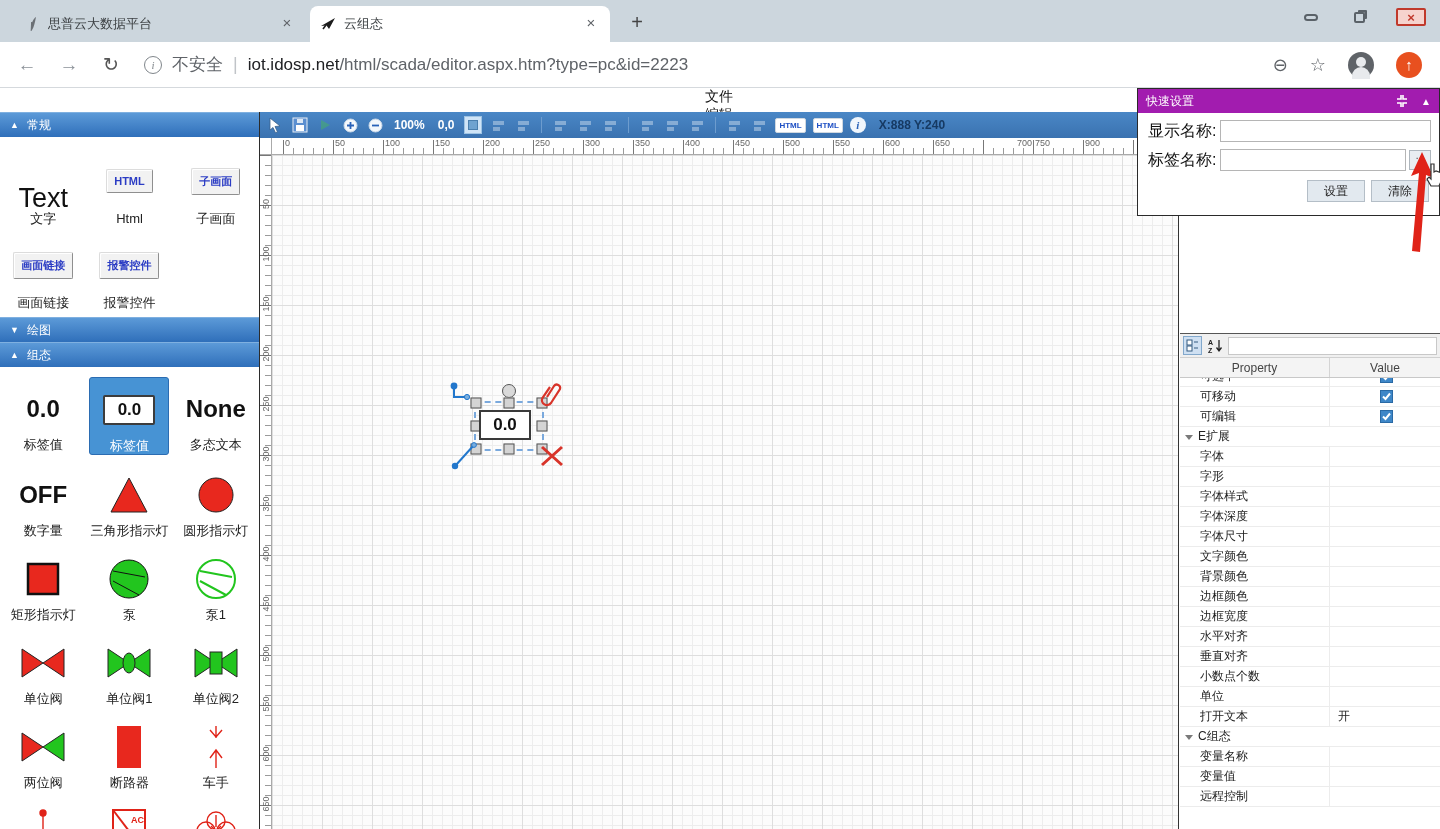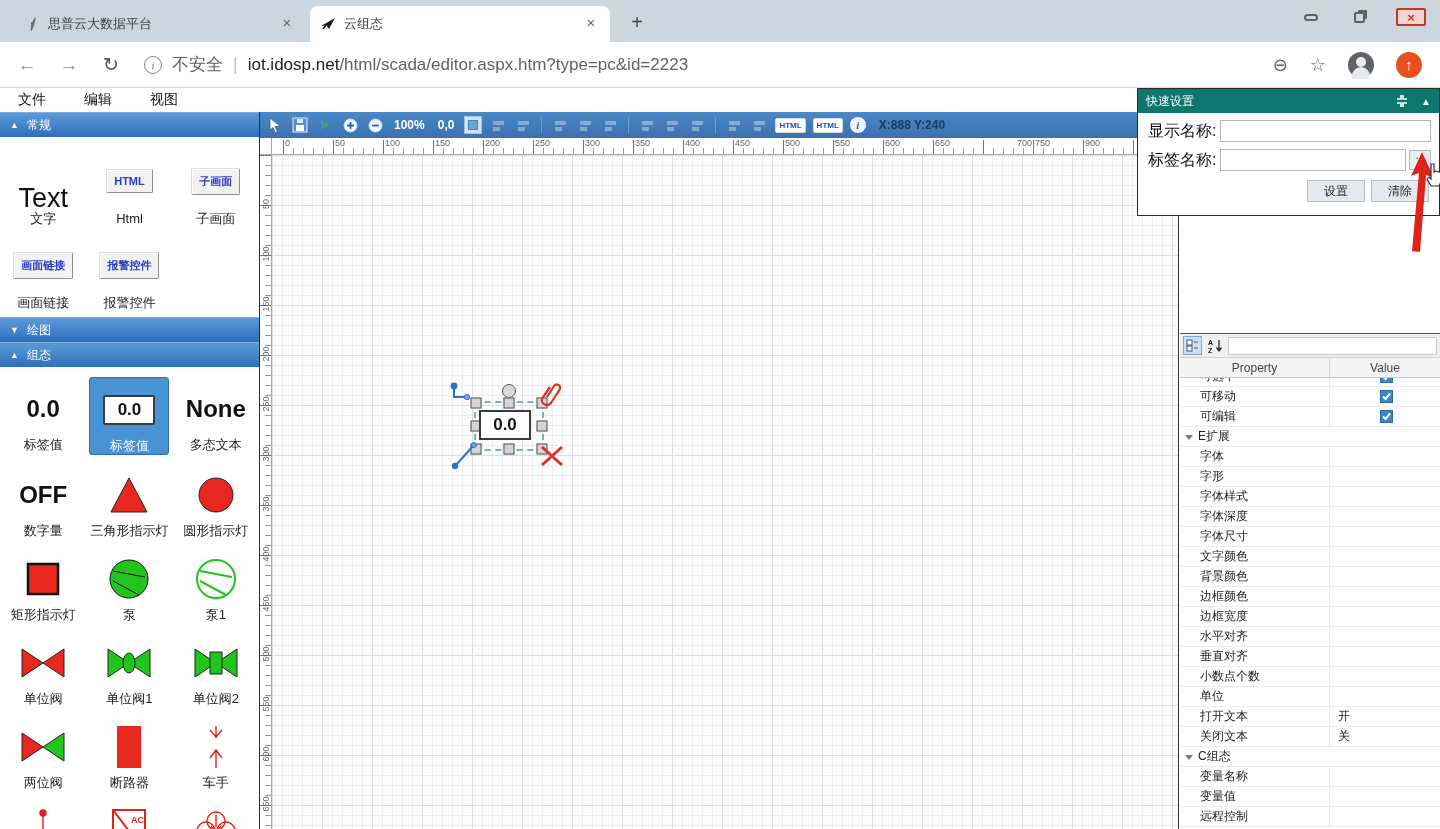--- a/index.html
+++ b/index.html
@@ -32,21 +32,21 @@
   .url-host { color:#202124; }
   .url-path { color:#5f6368; }
   .addr-right { display:flex; align-items:center; gap:22px; margin-right:18px; }
   .ar-ic { font-size:18px; color:#5f6368; }
   .avatar { width:26px; height:26px; border-radius:50%; background:#5f6368; position:relative; }
   .avatar::before { content:""; position:absolute; left:8px; top:5px; width:10px; height:10px; border-radius:50%; background:#e8eaed; }
   .avatar::after { content:""; position:absolute; left:4px; top:15px; width:18px; height:12px; border-radius:9px 9px 0 0; background:#e8eaed; }
   .brave { width:26px; height:26px; border-radius:50%; background:#e8501f; color:#fff; font-weight:bold; text-align:center; line-height:26px; font-size:15px; }
 
   
-  .menubar { position:absolute; left:0; top:88px; width:1440px; height:24px; background:#fff; display:flex; align-items:center; }
+  .menubar { position:absolute; left:0; top:88px; width:1440px; height:24px; background:#fff; display:flex; align-items:center;flex-direction:column; }
   .menu-item { font-size:14px; color:#111; margin-left:18px; margin-right:20px; }
 
   
   .sidebar { position:absolute; left:0; top:112px; width:260px; height:717px; background:#fff; border-right:1px solid #2b2b2b; overflow:hidden; }
   .sec-head { height:25px; background:linear-gradient(#5c9ad8,#2f6fba); color:#fff; display:flex; align-items:center; font-size:12px; border-top:1px solid #7fb0e0; }
   .sec-head .tri { font-size:9px; margin:0 8px 0 10px; }
   .pal-grid { display:grid; grid-template-columns:repeat(3,1fr); justify-items:center; }
   .gen-grid { padding:10px 0 6px 0; row-gap:4px; }
   .pal-item { display:flex; flex-direction:column; align-items:center; justify-content:flex-start; width:80px; padding-top:8px; border-radius:3px; }
   .pal-item .pi-icon { height:48px; display:flex; align-items:center; justify-content:center; }
@@ -98,21 +98,21 @@
   .handle { position:absolute; width:11px; height:11px; background:#d4d4d4; border:1px solid #555; transform:translate(-50%,-50%); }
   .rot-handle { position:absolute; left:50%; top:-19px; width:14px; height:14px; border-radius:50%; background:#d9d9d9; border:1px solid #555; transform:translateX(-50%); }
   .widget-val { position:absolute; left:207px; top:255px; width:52px; height:30px; background:#fff; border:2px solid #3a3a3a; display:flex; align-items:center; justify-content:center; font-size:17px; font-weight:bold; color:#111; }
   .gl { position:absolute; }
 
   
   .right-col { position:absolute; left:1178px; top:112px; width:262px; height:717px; background:#fff; border-left:1px solid #333; }
 
   
   .qs-panel { position:absolute; left:1137px; top:88px; width:303px; height:128px; background:#fff; border:1px solid #2a2a2a; z-index:5; }
-  .qs-title { height:24px; background:#0f766e; color:#fff; display:flex; align-items:center; padding:0 8px; font-size:12px; }
+  .qs-title { height:24px; background:#a21caf; color:#fff; display:flex; align-items:center; padding:0 8px; font-size:12px; }
   .qs-title .qs-name { flex:1; }
   .qs-ticons { display:flex; align-items:center; gap:12px; }
   .qs-row { display:flex; align-items:center; margin:7px 8px 0 10px; }
   .qs-label { width:72px; font-size:16px; color:#111; }
   .qs-input { height:22px; border:1px solid #b5b5b5; background:#fff; flex:1; }
   .qs-more { width:22px; height:20px; margin-left:3px; background:#e9edf1; border:1px solid #aeb6bd; font-size:10px; line-height:10px; text-align:center; color:#333; }
   .qs-btnrow { display:flex; justify-content:flex-end; gap:6px; margin:9px 10px 0 0; }
   .qs-btn { width:58px; height:22px; background:#e2e9ef; border:1px solid #b4bec7; font-size:12px; color:#222; text-align:center; line-height:20px; }
 
   .red-arrow { position:absolute; left:1398px; top:152px; width:40px; height:100px; z-index:9; }
@@ -711,24 +711,20 @@
           <span class="pg-val"></span>
         </div>
         <div class="pg-row">
           <span class="pg-name">单位</span>
           <span class="pg-val"></span>
         </div>
         <div class="pg-row">
           <span class="pg-name">打开文本</span>
           <span class="pg-val">开</span>
         </div>
-        <div class="pg-row">
-          <span class="pg-name">关闭文本</span>
-          <span class="pg-val">关</span>
-        </div>
         <div class="pg-row cat">
           <span class="pg-name">C组态</span>
           <span class="pg-val"></span>
         </div>
         <div class="pg-row">
           <span class="pg-name">变量名称</span>
           <span class="pg-val"></span>
         </div>
         <div class="pg-row">
           <span class="pg-name">变量值</span>

